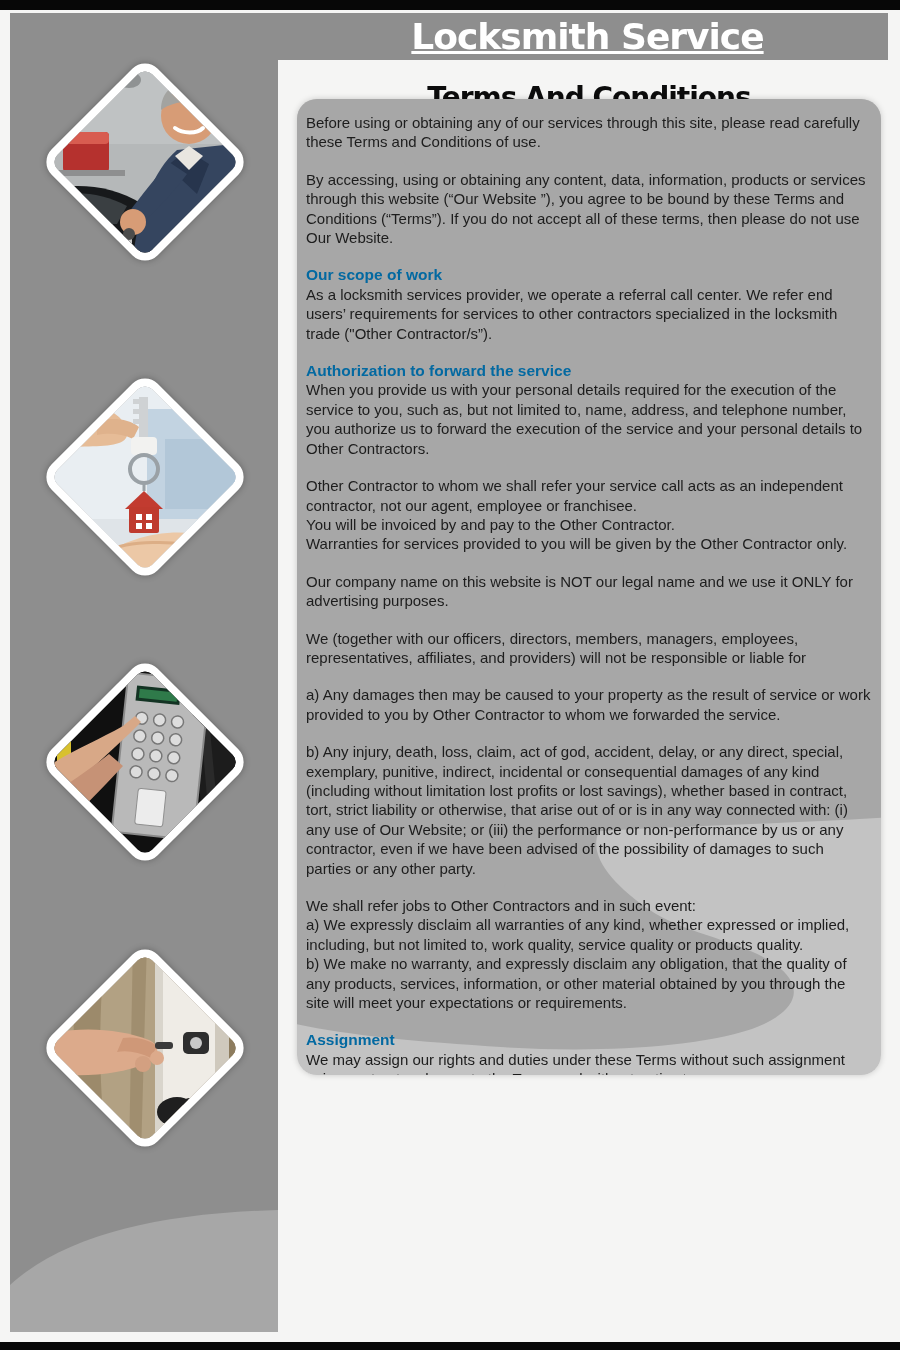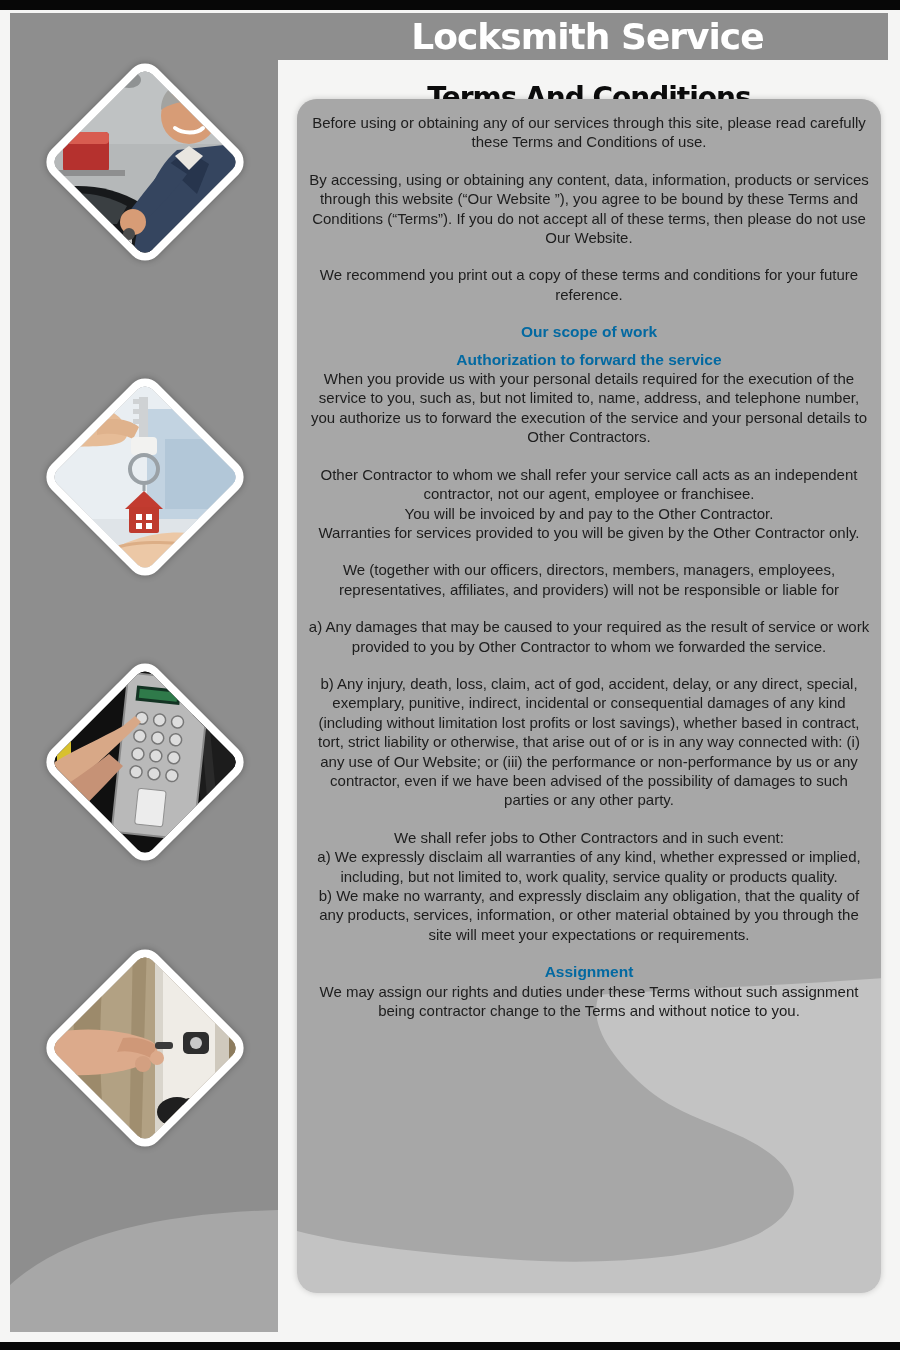--- a/index.html
+++ b/index.html
@@ -14,20 +14,21 @@
 
   .header-band{
     position:absolute;left:10px;top:13px;width:878px;height:47px;
     background:#8e8e8e;
   }
   .header-title{
     position:absolute;left:287px;top:14px;width:601px;height:46px;
     text-align:center;color:#ffffff;
     font-size:36px;font-weight:800;letter-spacing:-1px;line-height:46px;
     font-family:"DejaVu Sans","Liberation Sans",sans-serif;
+    text-decoration:underline;
   }
 
   .sidebar{
     position:absolute;left:10px;top:13px;width:268px;height:1319px;
     background:#8e8e8e;overflow:hidden;
   }
   .sidebar-wave{position:absolute;left:0;bottom:0;width:268px;height:125px;}
 
   .diamond{
     position:absolute;width:150px;height:150px;box-sizing:border-box;
@@ -46,24 +47,23 @@
   #d4{left:70px;top:973px;}
 
   .content-title{
     position:absolute;left:297px;top:82px;width:584px;height:34px;
     text-align:center;color:#0c0c0c;
     font-size:28px;font-weight:800;letter-spacing:-1px;line-height:32px;
     font-family:"DejaVu Sans","Liberation Sans",sans-serif;
   }
 
   .terms-box{
-    position:absolute;left:297px;top:99px;width:584px;height:1194px;
+    position:absolute;left:297px;top:99px;width:584px;height:976px;
     border-radius:20px;overflow:hidden;
     box-shadow:0 0 6px rgba(0,0,0,0.18);
-    text-align:center;
   }
   .terms-box-bg{position:absolute;left:0;top:0;width:100%;height:100%;}
   .terms-text{
     position:relative;z-index:2;padding:14px 9px 0 9px;
     color:#1d1d1d;font-size:15px;line-height:19.4px;
   }
   .terms-paragraph{margin:0 0 18px 0;white-space:pre-line;}
   .terms-heading{margin:8px 0 0 0;font-weight:bold;color:#0369a1;font-size:15.5px;}
 </style>
 </head>
@@ -203,29 +203,30 @@
              C478,916 358,920 302,925
              C290,957 318,994 352,1024
              C388,1055 444,1063 478,1093
              C509,1121 502,1153 455,1175
              C397,1199 297,1205 208,1198
              C118,1191 52,1183 0,1169 Z" fill="#a7a7a7"></path>
   </svg>
   <div class="terms-text">
       <div class="terms-paragraph">Before using or obtaining any of our services through this site, please read carefully these Terms and Conditions of use.</div>
       <div class="terms-paragraph">By accessing, using or obtaining any content, data, information, products or services through this website (“Our Website ”), you agree to be bound by these Terms and Conditions (“Terms”). If you do not accept all of these terms, then please do not use Our Website.</div>
-      <div class="terms-paragraph">We recommend you print out a copy of these terms and conditions for your future reference.</div>
       <div class="terms-heading">Our scope of work</div>
+      <div class="terms-paragraph">As a locksmith services provider, we operate a referral call center. We refer end users’ requirements for services to other contractors specialized in the locksmith trade ("Other Contractor/s”).</div>
       <div class="terms-heading">Authorization to forward the service</div>
       <div class="terms-paragraph">When you provide us with your personal details required for the execution of the service to you, such as, but not limited to, name, address, and telephone number, you authorize us to forward the execution of the service and your personal details to Other Contractors.</div>
       <div class="terms-paragraph">Other Contractor to whom we shall refer your service call acts as an independent contractor, not our agent, employee or franchisee.
 You will be invoiced by and pay to the Other Contractor.
 Warranties for services provided to you will be given by the Other Contractor only.</div>
+      <div class="terms-paragraph">Our company name on this website is NOT our legal name and we use it ONLY for advertising purposes.</div>
       <div class="terms-paragraph">We (together with our officers, directors, members, managers, employees, representatives, affiliates, and providers) will not be responsible or liable for</div>
-      <div class="terms-paragraph">a) Any damages that may be caused to your required as the result of service or work provided to you by Other Contractor to whom we forwarded the service.</div>
+      <div class="terms-paragraph">a) Any damages then may be caused to your property as the result of service or work provided to you by Other Contractor to whom we forwarded the service.</div>
       <div class="terms-paragraph">b) Any injury, death, loss, claim, act of god, accident, delay, or any direct, special, exemplary, punitive, indirect, incidental or consequential damages of any kind (including without limitation lost profits or lost savings), whether based in contract, tort, strict liability or otherwise, that arise out of or is in any way connected with: (i) any use of Our Website; or (iii) the performance or non-performance by us or any contractor, even if we have been advised of the possibility of damages to such parties or any other party.</div>
       <div class="terms-paragraph">We shall refer jobs to Other Contractors and in such event:
 a) We expressly disclaim all warranties of any kind, whether expressed or implied, including, but not limited to, work quality, service quality or products quality.
 b) We make no warranty, and expressly disclaim any obligation, that the quality of any products, services, information, or other material obtained by you through the site will meet your expectations or requirements.</div>
       <div class="terms-heading">Assignment</div>
       <div class="terms-paragraph">We may assign our rights and duties under these Terms without such assignment being contractor change to the Terms and without notice to you.</div>
     </div>
 </div>
 
 <div class="bar-bottom"></div>

